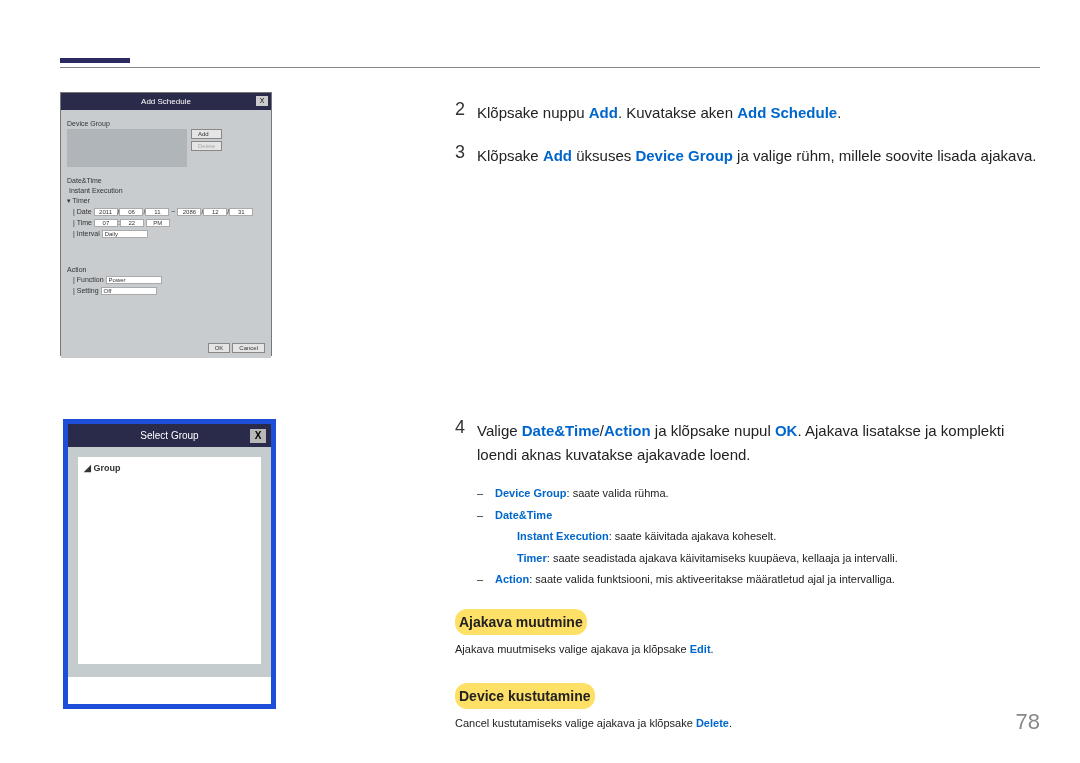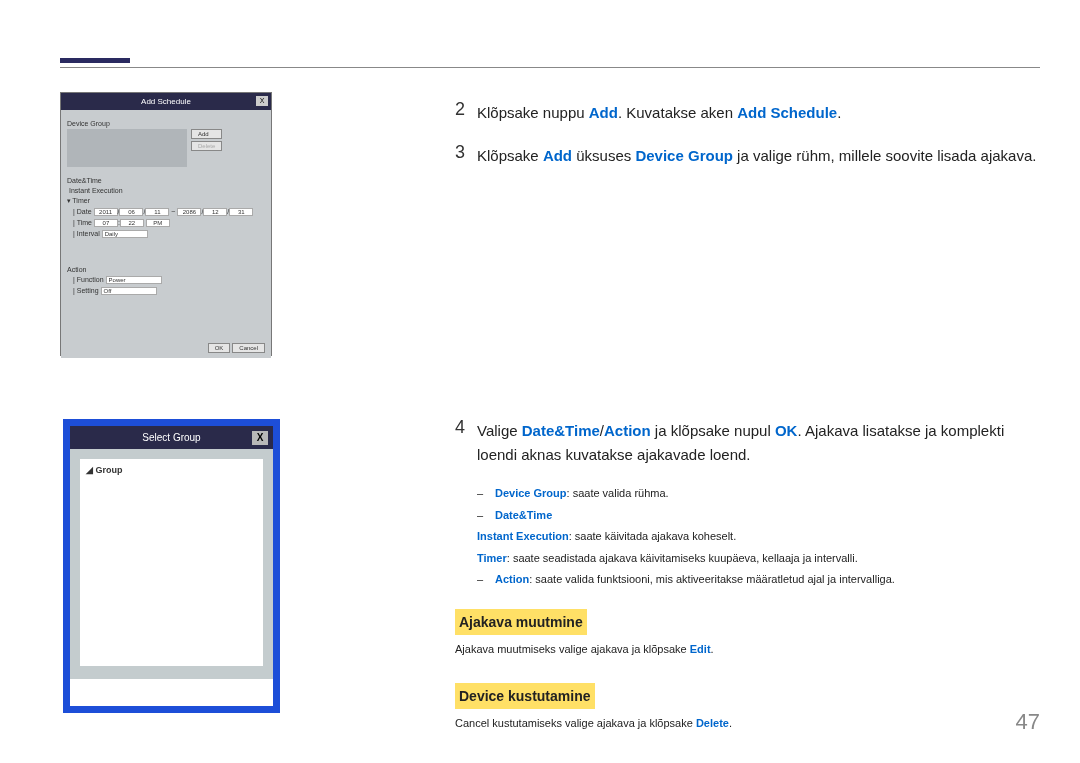--- a/index.html
+++ b/index.html
@@ -102,21 +102,21 @@
   position: absolute;
   bottom: 5px;
   right: 6px;
 }
 .fig2 {
   position: absolute;
   top: 419px;
   left: 63px;
   width: 203px;
   height: 280px;
-  border: 7px solid #1d4ed8;
+  border: 5px solid #1d4ed8;
 }
 .fig2 .titlebar {
   background: #2a2a4a;
   color: #fff;
   font-size: 10px;
   text-align: center;
   padding: 6px;
   position: relative;
 }
 .fig2 .closebtn {
@@ -201,31 +201,33 @@
   margin-bottom: 4px;
 }
 .sub-dash {
   width: 18px;
   flex-shrink: 0;
 }
 .sub-text {
   flex: 1;
 }
 .sub-indent {
+  margin-left: 40px;
   margin-bottom: 4px;
 }
 .highlight-heading {
   background: #ffe066;
   display: inline-block;
   padding: 2px 4px;
   font-size: 14px;
   font-weight: bold;
   color: #222;
   margin-top: 16px;
   margin-bottom: 6px;
+  border-radius: 12px;
 }
 .body-text {
   font-size: 11px;
   margin-bottom: 8px;
 }
 .content-lower {
   position: absolute;
   left: 455px;
   top: 418px;
   width: 590px;
@@ -355,14 +357,14 @@
     <div class="body-text">
       <span>Ajakava muutmiseks valige ajakava ja klõpsake </span><span class="bold-blue">Edit</span><span>.</span>
     </div>
 
     <div class="highlight-heading">Device kustutamine</div>
     <div class="body-text">
       <span>Cancel kustutamiseks valige ajakava ja klõpsake </span><span class="bold-blue">Delete</span><span>.</span>
     </div>
   </div>
 
-  <div class="page-number">47</div>
+  <div class="page-number">78</div>
 </div>
 
 </body></html>

